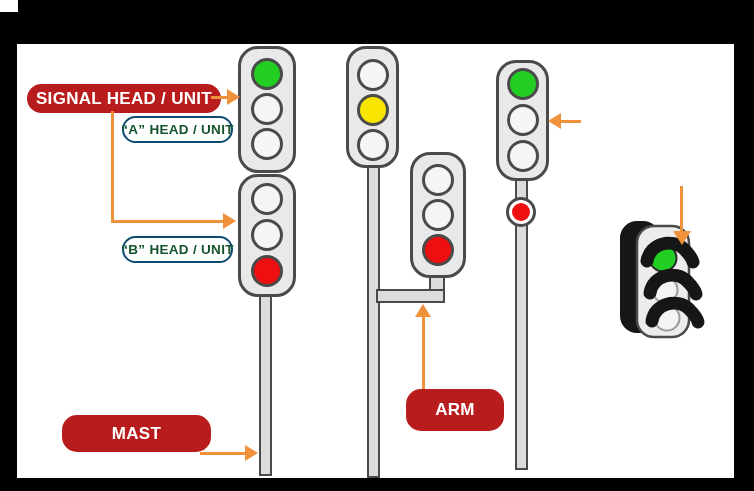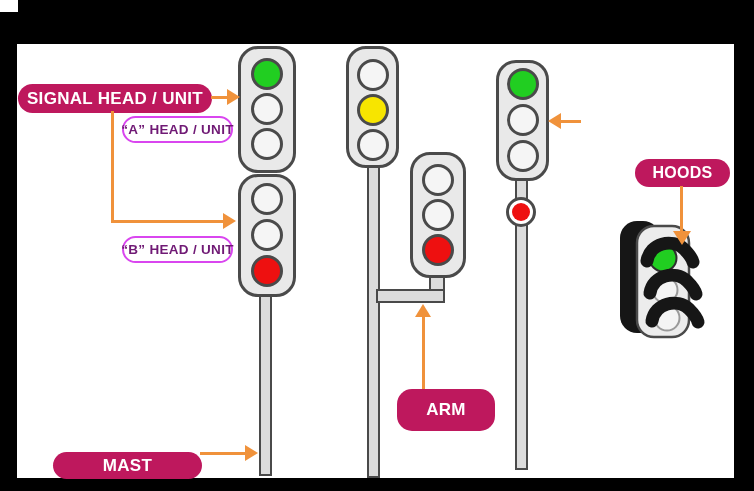--- a/index.html
+++ b/index.html
@@ -25,22 +25,22 @@
   .lens.yellow{background:#F7E500;}
   .lens.red{background:#EE1010;}
 
   
   .marker{position:absolute;width:30px;height:30px;border-radius:50%;border:3px solid #4a4a4a;background:#fff;box-sizing:border-box;z-index:4;}
   .marker .inner{width:18px;height:18px;border-radius:50%;background:#EE1010;margin:3px;}
 
   
   .pill{position:absolute;display:flex;align-items:center;justify-content:center;
     box-sizing:border-box;font-weight:bold;z-index:5;letter-spacing:.3px;white-space:nowrap;}
-  .pill.solid{background:#be185d;color:#fff;border-radius:15px;}
-  .pill.outline{background:#fff;color:#701a75;border:2px solid #d946ef;border-radius:14px;}
+  .pill.solid{background:#b91c1c;color:#fff;border-radius:15px;margin-left:9px;}
+  .pill.outline{background:#fff;color:#14532d;border:2px solid #0c4a6e;border-radius:14px;}
 
   .aline{position:absolute;background:#F0923B;z-index:5;}
   .tri{position:absolute;width:0;height:0;z-index:5;}
   .tri.right{border-top:8px solid transparent;border-bottom:8px solid transparent;border-left:13px solid #F0923B;}
   .tri.left{border-top:8px solid transparent;border-bottom:8px solid transparent;border-right:13px solid #F0923B;}
   .tri.up{border-left:8px solid transparent;border-right:8px solid transparent;border-bottom:13px solid #F0923B;}
   .tri.down{border-left:9px solid transparent;border-right:9px solid transparent;border-top:14px solid #F0923B;}
 
   .hooded{position:absolute;z-index:4;}
 </style>
@@ -112,24 +112,23 @@
 
   <div class="aline" style="left:111px;top:111px;width:3px;height:112px"></div>
   <div class="aline" style="left:111px;top:220px;width:113px;height:3px"></div>
   <div class="tri right" style="left:223px;top:213px"></div>
 
   <div class="pill outline" style="left:122px;top:236px;width:111px;height:27px;font-size:13.5px">“B” HEAD / UNIT</div>
 
   <div class="aline" style="left:560px;top:120px;width:21px;height:3px"></div>
   <div class="tri left" style="left:548px;top:113px"></div>
 
-  <div class="pill solid" style="left:635px;top:159px;width:95px;height:28px;font-size:16px">HOODS</div>
   <div class="aline" style="left:680px;top:186px;width:3px;height:46px"></div>
   <div class="tri down" style="left:673px;top:231px"></div>
 
   <div class="tri up" style="left:415px;top:304px"></div>
   <div class="aline" style="left:422px;top:315px;width:3px;height:75px"></div>
   <div class="pill solid" style="left:397px;top:389px;width:98px;height:42px;font-size:17px">ARM</div>
 
-  <div class="pill solid" style="left:53px;top:452px;width:149px;height:27px;font-size:17px">MAST</div>
+  <div class="pill solid" style="left:53px;top:415px;width:149px;height:37px;font-size:17px">MAST</div>
   <div class="aline" style="left:200px;top:452px;width:47px;height:3px"></div>
   <div class="tri right" style="left:245px;top:445px"></div>
 </div>
 
 </body></html>

